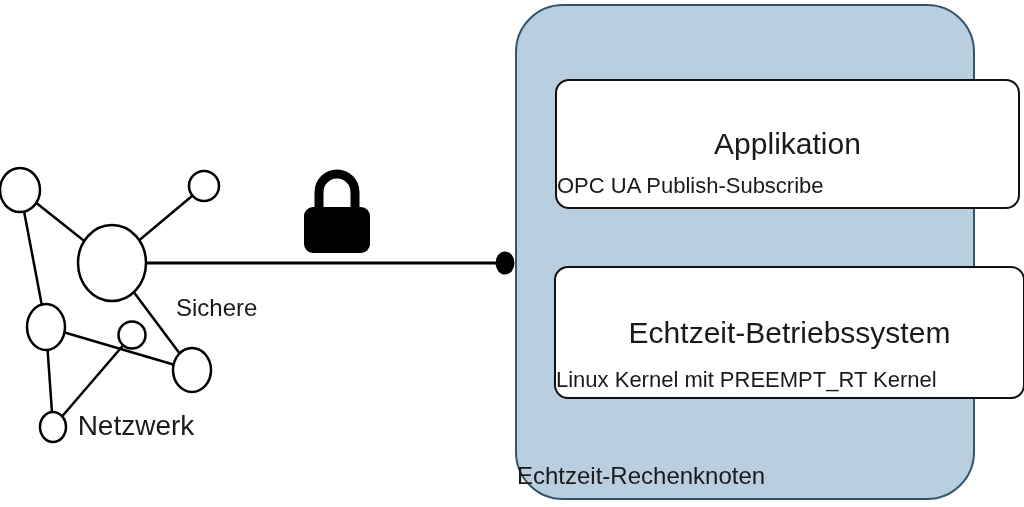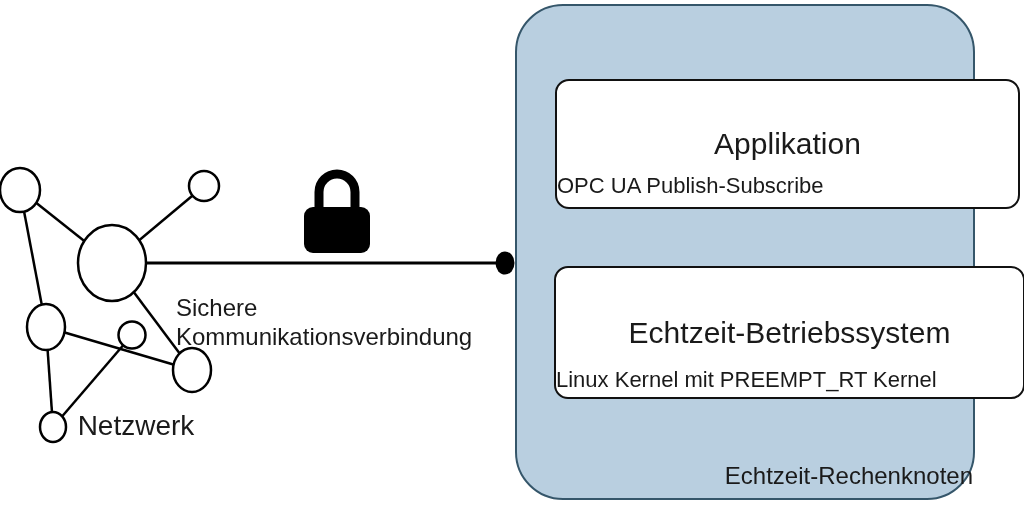--- a/index.html
+++ b/index.html
@@ -50,21 +50,21 @@
     white-space: nowrap;
   }
   .app-box { left: 38px; top: 73px; width: 465px; height: 130px; }
   .app-box .box-subtitle { bottom: 8px; }
   .os-box  { left: 37px; top: 260px; width: 471px; height: 133px; }
   .os-box  .box-subtitle { bottom: 4px; }
   .compute-node-label {
     position: absolute;
     left: 0; right: 0;
     bottom: 8px;
-    text-align: right;
+    text-align: left;
     font-size: 24px;
     line-height: 28px;
   }
   .connection-label {
     position: absolute;
     left: 176px; top: 276px;
     width: 320px;
     text-align: left;
     font-size: 24px;
     line-height: 29px;
@@ -113,21 +113,20 @@
     <g>
       <path d="M 319 212 V 192 A 18 18 0 0 1 355 192 V 212" fill="none" stroke="#000000" stroke-width="9"></path>
       <rect x="304" y="207" width="66" height="46" rx="9" fill="#000000"></rect>
     </g>
   </svg>
 
   <div class="network-label">Netzwerk</div>
 
   <div class="connection-label">
     <div>Sichere</div>
-    <div>Kommunikationsverbindung</div>
   </div>
 
   <div class="compute-node">
 
     <div class="inner-box app-box">
       <div class="box-title">Applikation</div>
       <div class="box-subtitle">OPC UA Publish-Subscribe</div>
     </div>
 
     <div class="inner-box os-box">

